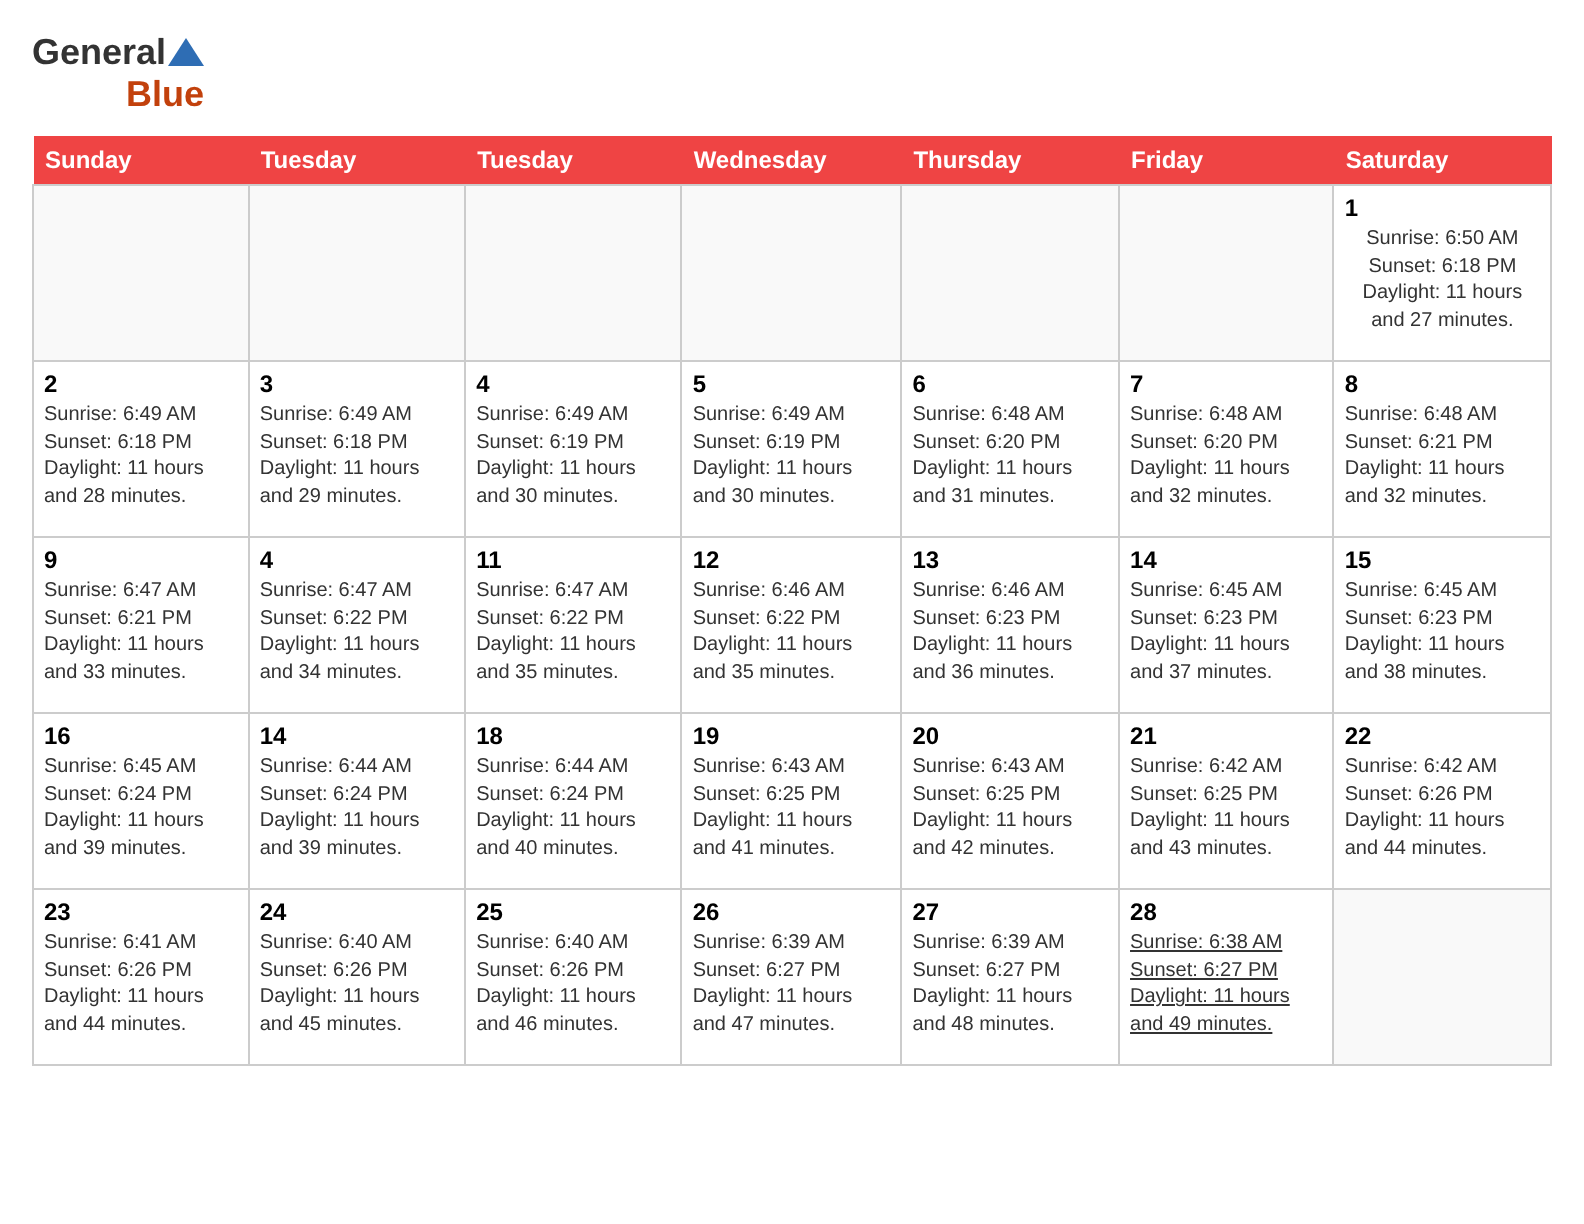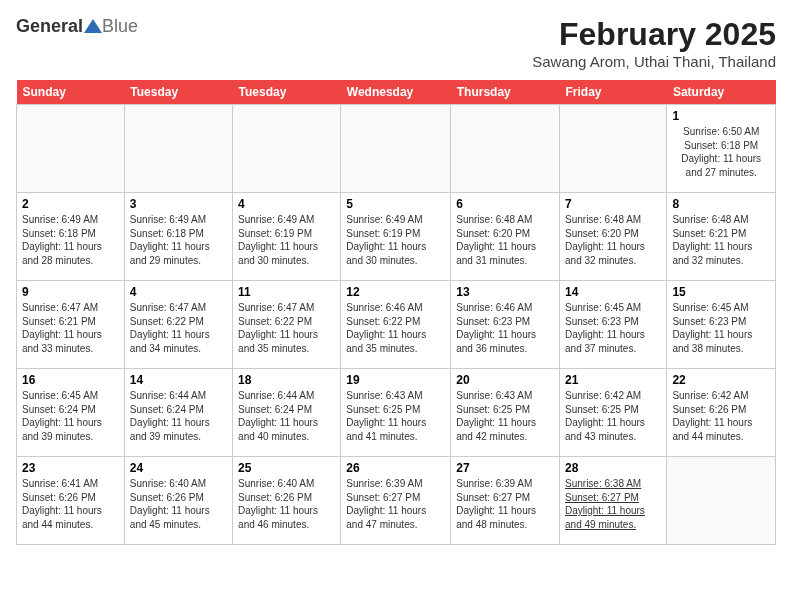--- a/index.html
+++ b/index.html
@@ -11,31 +11,32 @@
       padding: 16px;
     }
     .header {
       display: flex;
       justify-content: space-between;
       align-items: flex-start;
       margin-bottom: 10px;
     }
     .logo {
       display: flex;
+      flex-direction: column;
       align-items: flex-end;
     }
     .logo-general {
       font-size: 18px;
       font-weight: bold;
       color: #333;
     }
     .logo-blue {
       font-size: 18px;
-      font-weight: normal;
-      color: #737373;
+      font-weight: bold;
+      color: #c2410c;
     }
     .logo-row {
       display: flex;
       align-items: center;
     }
     .title-block {
       text-align: right;
     }
     .cal-title {
       font-size: 32px;
@@ -90,24 +91,20 @@
 
 <div class="header">
   <div class="logo">
     <div class="logo-row">
       <span class="logo-general">General</span>
       <svg width="18" height="18" viewBox="0 0 18 18" style="margin-left:1px;margin-top:-2px;">
         <polygon points="9,2 18,16 0,16" fill="#2e6db4"></polygon>
       </svg>
     </div>
     <span class="logo-blue">Blue</span>
-  </div>
-  <div class="title-block">
-    <div class="cal-title">February 2025</div>
-    <div class="cal-subtitle">Sawang Arom, Uthai Thani, Thailand</div>
   </div>
 </div>
 
 <table>
   <thead>
     <tr>
       <th>Sunday</th>
       <th>Tuesday</th>
       <th>Tuesday</th>
       <th>Wednesday</th>

